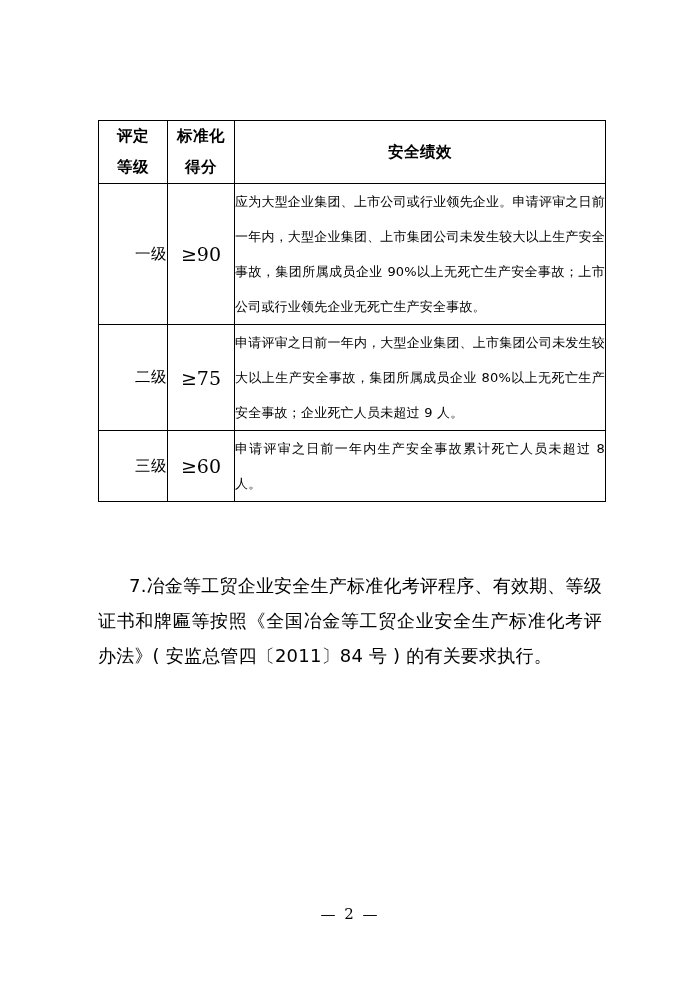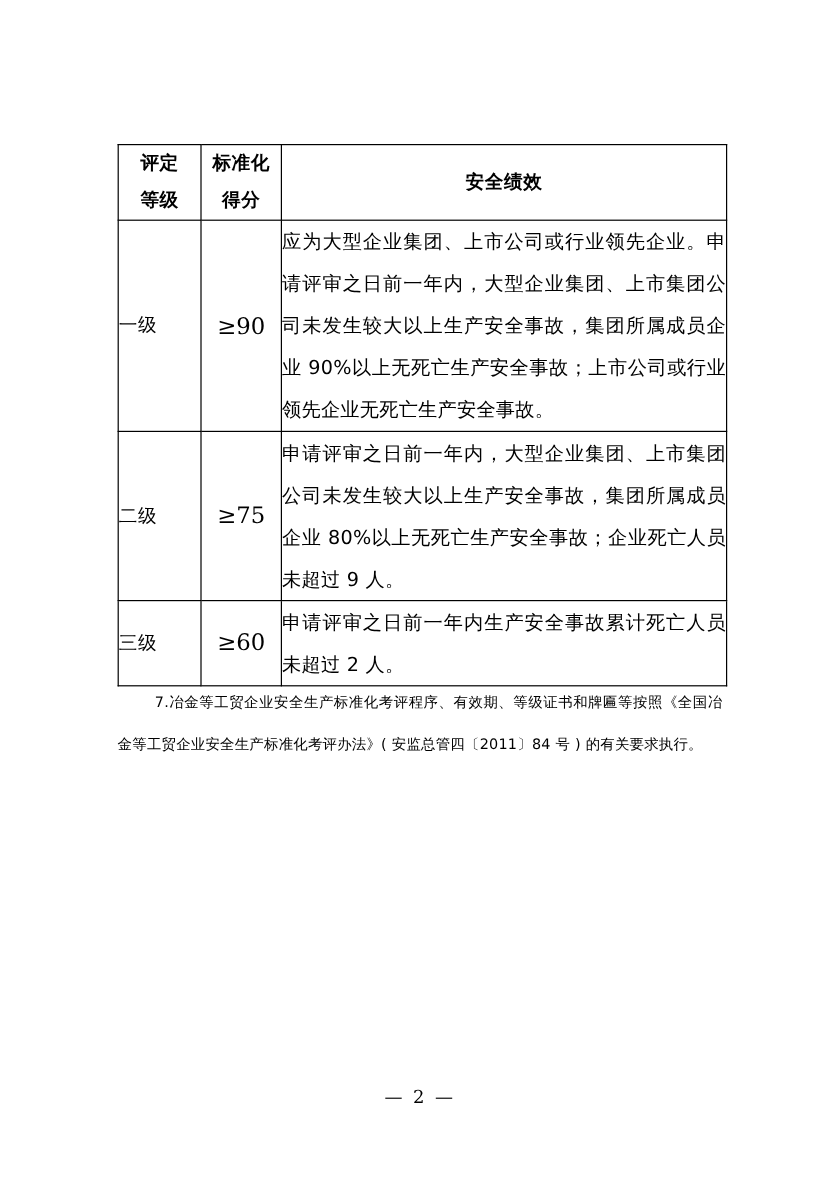--- a/index.html
+++ b/index.html
@@ -48,43 +48,43 @@
     letter-spacing: 0.5px;
   }
   .head-cell .l2 { display: block; }
   .head-perf {
     text-align: center;
     font-size: 15.5px;
     font-weight: bold;
     letter-spacing: 0.5px;
   }
   .grade-cell {
-    text-align: left;
+    text-align: right;
     font-size: 15.5px;
     letter-spacing: 0.5px;
   }
   .score-cell {
     text-align: center;
     font-size: 19px;
     font-family: "DejaVu Serif", "Liberation Serif", serif;
   }
   .perf-cell {
-    font-size: 16px;
+    font-size: 13px;
     line-height: 35px;
     padding: 9px 9px 9px 10px;
     text-align: justify;
     text-justify: inter-ideograph;
     letter-spacing: 0.2px;
   }
   .para {
     position: absolute;
     left: 98px;
     top: 568px;
     width: 504px;
-    font-size: 12px;
+    font-size: 18px;
     line-height: 35px;
     text-align: justify;
     text-justify: inter-ideograph;
     text-indent: 31px;
     letter-spacing: 0.2px;
   }
   .page-number {
     position: absolute;
     left: 0;
     top: 905px;
@@ -121,21 +121,21 @@
         <td class="perf-cell">应为大型企业集团、上市公司或行业领先企业。申请评审之日前一年内，大型企业集团、上市集团公司未发生较大以上生产安全事故，集团所属成员企业 90%以上无死亡生产安全事故；上市公司或行业领先企业无死亡生产安全事故。</td>
       </tr>
       <tr>
         <td class="grade-cell">二级</td>
         <td class="score-cell">≥75</td>
         <td class="perf-cell">申请评审之日前一年内，大型企业集团、上市集团公司未发生较大以上生产安全事故，集团所属成员企业 80%以上无死亡生产安全事故；企业死亡人员未超过 9 人。</td>
       </tr>
       <tr>
         <td class="grade-cell">三级</td>
         <td class="score-cell">≥60</td>
-        <td class="perf-cell">申请评审之日前一年内生产安全事故累计死亡人员未超过 2 人。</td>
+        <td class="perf-cell">申请评审之日前一年内生产安全事故累计死亡人员未超过 8 人。</td>
       </tr>
     </tbody>
   </table>
 
   <div class="para">7.冶金等工贸企业安全生产标准化考评程序、有效期、等级证书和牌匾等按照《全国冶金等工贸企业安全生产标准化考评办法》( 安监总管四〔2011〕84 号 ) 的有关要求执行。</div>
 
   <div class="page-number">— 2 —</div>
 
 </div>
 

